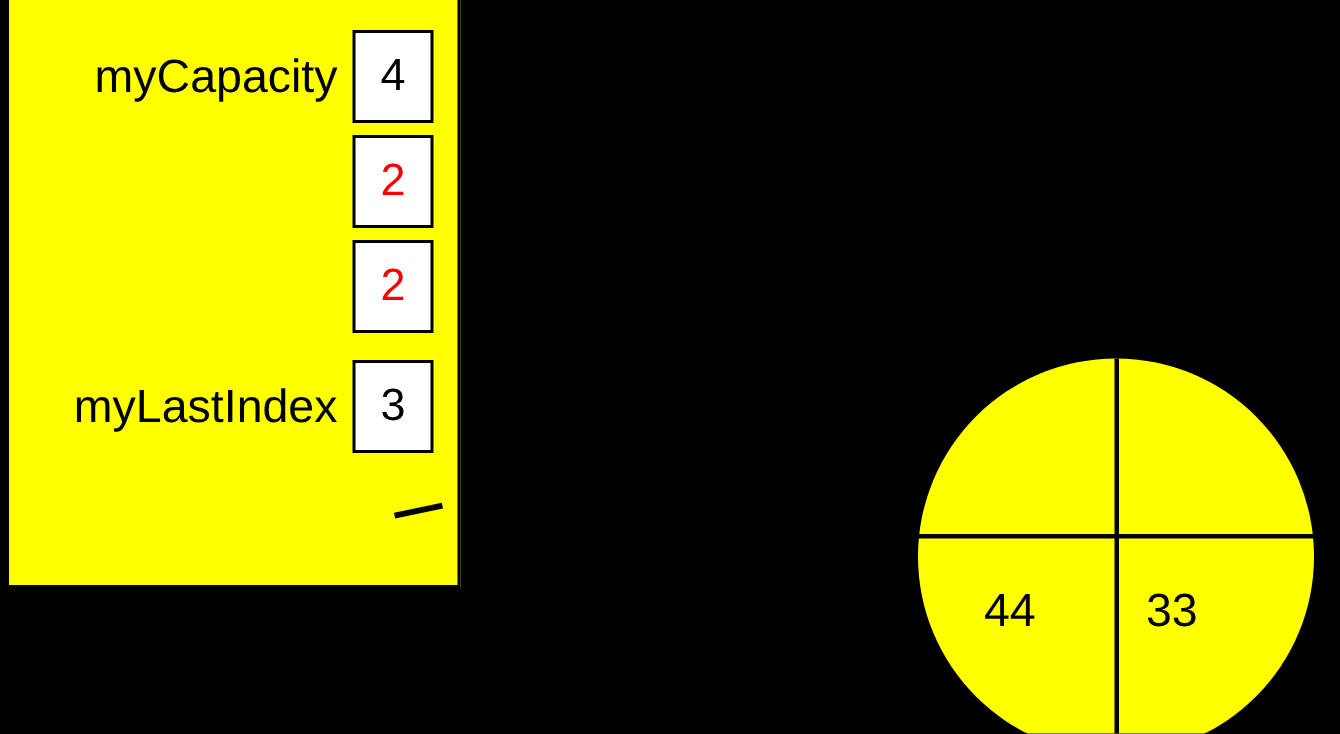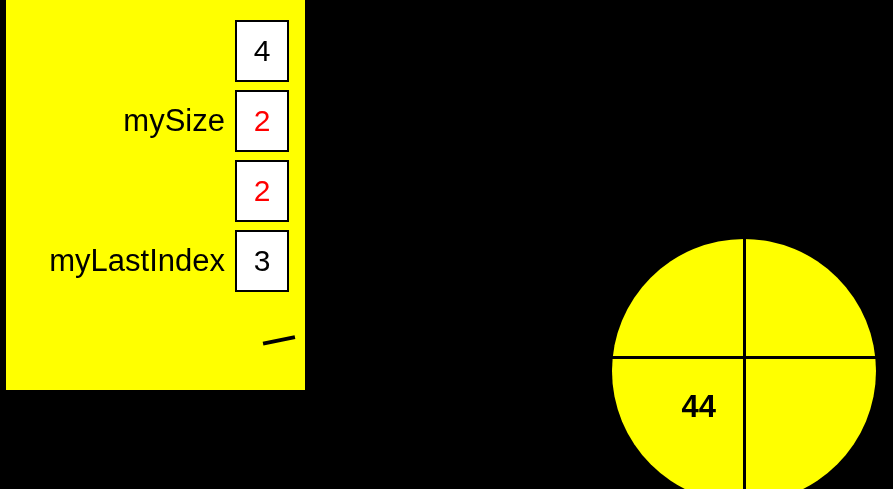--- a/index.html
+++ b/index.html
@@ -111,62 +111,62 @@
     left: 0;
     top: 117px;
     width: 264px;
     height: 3px;
     background: #000000;
   }
   .cell-label {
     position: absolute;
     top: 150px;
     width: 60px;
-    text-align: right;
+    text-align: left;
     font-size: 31px;
     font-family: "Liberation Sans", sans-serif;
     color: #000000;
     line-height: 36px;
-    font-weight: bold;
   }
   .cell-label.slot-left  { left: 44px; }
   .cell-label.slot-right { left: 152px; }
 </style>
 </head>
 <body>
 
 <div id="canvas">
 
   <div class="struct-box">
 
     <div class="field-row" style="top:24px;">
+      <div class="field-label">myCapacity</div>
       <div class="field-value-box">4</div>
     </div>
 
     <div class="field-row" style="top:94px;">
-      <div class="field-label">mySize</div>
       <div class="field-value-box red">2</div>
     </div>
 
     <div class="field-row" style="top:164px;">
       <div class="field-value-box red">2</div>
     </div>
 
-    <div class="field-row" style="top:234px;text-decoration:underline;">
+    <div class="field-row" style="top:244px;text-decoration:underline;">
       <div class="field-label">myLastIndex</div>
       <div class="field-value-box">3</div>
     </div>
 
 
   </div>
 
   <svg class="pointer-line" width="62" height="20" viewBox="0 0 62 20">
     <line x1="2" y1="14" x2="60" y2="2" stroke="#000000" stroke-width="7"></line>
   </svg>
 
   <div class="circle-array">
     <div class="circle-disc"></div>
     <div class="divider-vertical"></div>
     <div class="divider-horizontal"></div>
     <div class="cell-label slot-left">44</div>
+    <div class="cell-label slot-right">33</div>
   </div>
 
 </div>
 
 </body></html>

